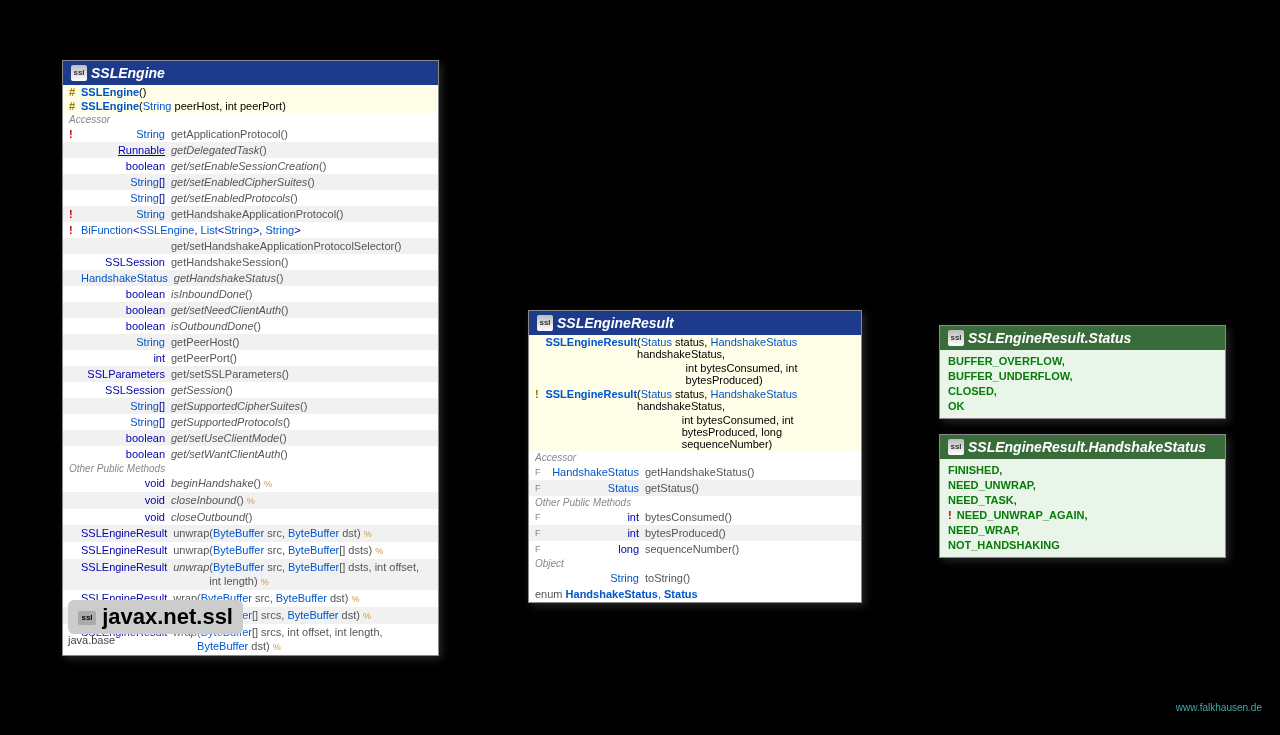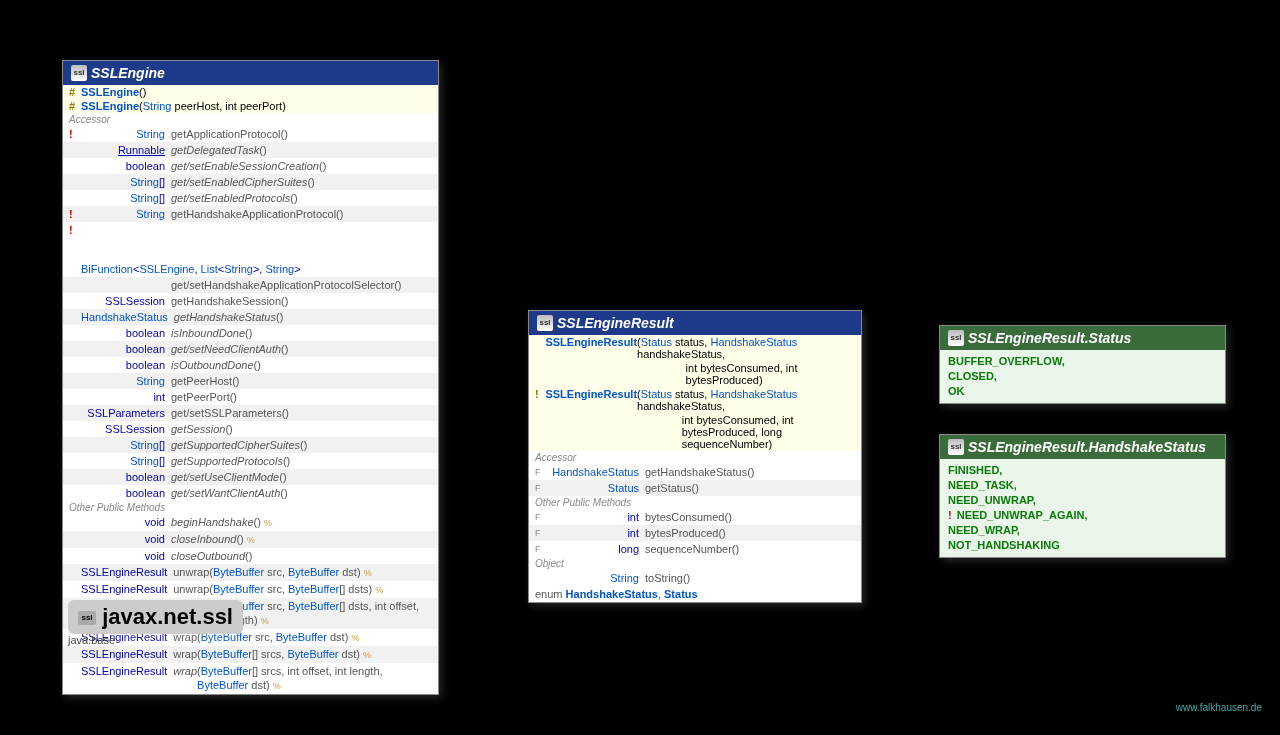--- a/index.html
+++ b/index.html
@@ -94,21 +94,21 @@
         <span class="sig"> ()</span>
       </div>
       <div class="row alt">
         <span class="marker">!</span>
         <span class="type" style="min-width: 84px;"><span class="blue-link">String</span></span>
         <span class="name blue-link">getHandshakeApplicationProtocol</span>
         <span class="sig"> ()</span>
       </div>
       <div class="row">
         <span class="marker">!</span>
-        <span class="type" style="min-width: auto; text-align: left; margin-top: 39px;"><span class="blue-link">BiFunction</span>&lt;<span class="blue-link">SSLEngine</span>, <span class="blue-link">List</span>&lt;<span class="blue-link">String</span>&gt;, <span class="blue-link">String</span>&gt;</span>
+        <span class="type" style="min-width: auto; text-align: left;"><span class="blue-link">BiFunction</span>&lt;<span class="blue-link">SSLEngine</span>, <span class="blue-link">List</span>&lt;<span class="blue-link">String</span>&gt;, <span class="blue-link">String</span>&gt;</span>
       </div>
       <div class="row alt">
         <span class="marker"></span>
         <span class="type" style="min-width: 84px;"></span>
         <span class="name green">get/setHandshakeApplicationProtocolSelector</span>
         <span class="sig"> ()</span>
       </div>
       <div class="row">
         <span class="marker"></span>
         <span class="type" style="min-width: 84px;">SSLSession</span>
@@ -314,34 +314,35 @@
   <div class="enum-bottom">enum <span class="blue-link">HandshakeStatus</span>, <span class="blue-link">Status</span></div>
 </div>
 
 <div id="box-status" class="class-box enum-box">
   <div class="class-header enum-h">
     <span class="hdr-icon">ssl</span>
     <span>SSLEngineResult.Status</span>
   </div>
   <div class="body enum-body" id="status-body">
       <div class="enum-val">BUFFER_OVERFLOW,</div>
+      <div class="enum-val">BUFFER_UNDERFLOW,</div>
       <div class="enum-val">CLOSED,</div>
       <div class="enum-val">OK</div>
     </div>
 </div>
 
 <div id="box-handshake" class="class-box enum-box">
   <div class="class-header enum-h">
     <span class="hdr-icon">ssl</span>
     <span>SSLEngineResult.HandshakeStatus</span>
   </div>
   <div class="body enum-body" id="handshake-body">
       <div class="enum-val">FINISHED,</div>
+      <div class="enum-val">NEED_UNWRAP,</div>
       <div class="enum-val">NEED_TASK,</div>
-      <div class="enum-val">NEED_UNWRAP,</div>
       <div class="enum-val"><span class="excl">!</span> NEED_UNWRAP_AGAIN,</div>
       <div class="enum-val">NEED_WRAP,</div>
       <div class="enum-val">NOT_HANDSHAKING</div>
     </div>
 </div>
 
 <div class="pkg-label">
   <span style="display:inline-block;width:18px;height:14px;background:#aaa;border-radius:2px;font-size:8px;vertical-align:middle;text-align:center;line-height:14px">ssl</span>
   <span>javax.net.ssl</span>
 </div>

